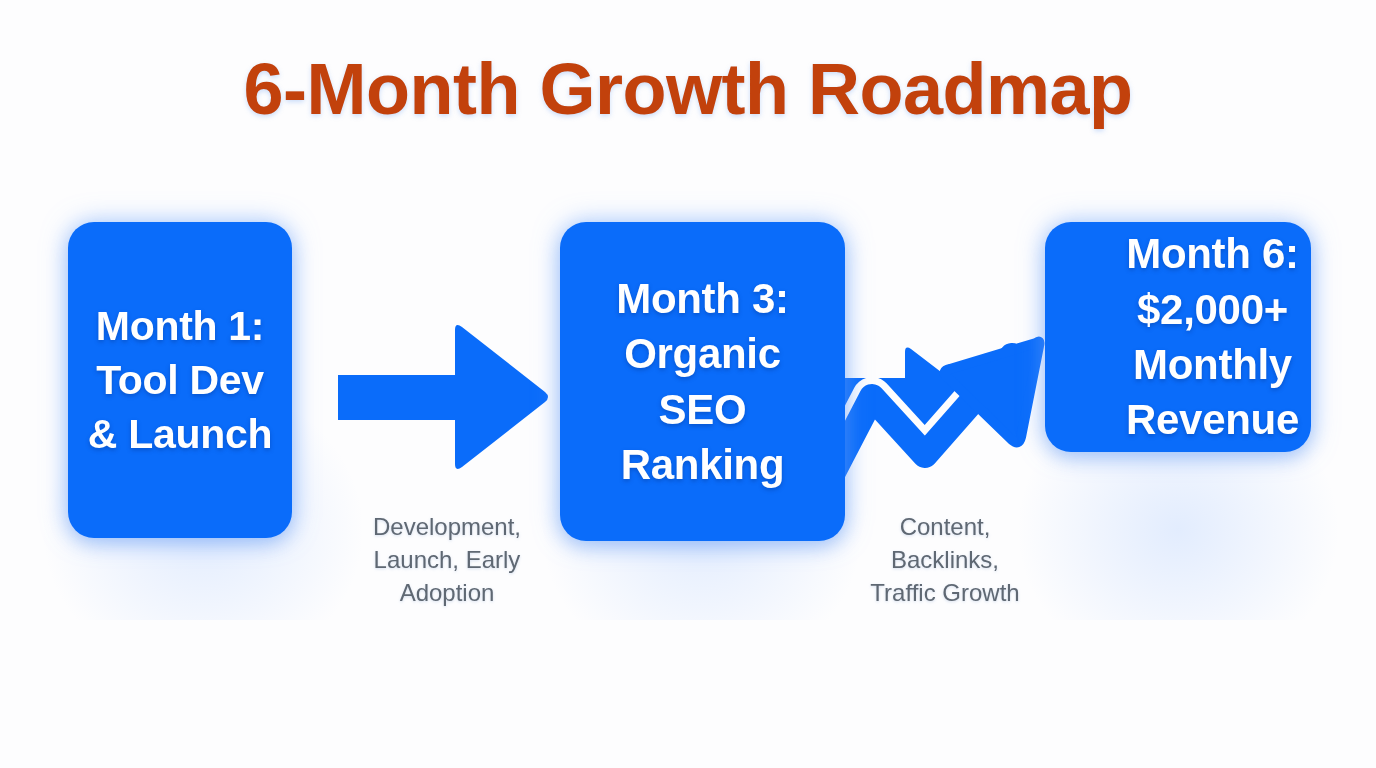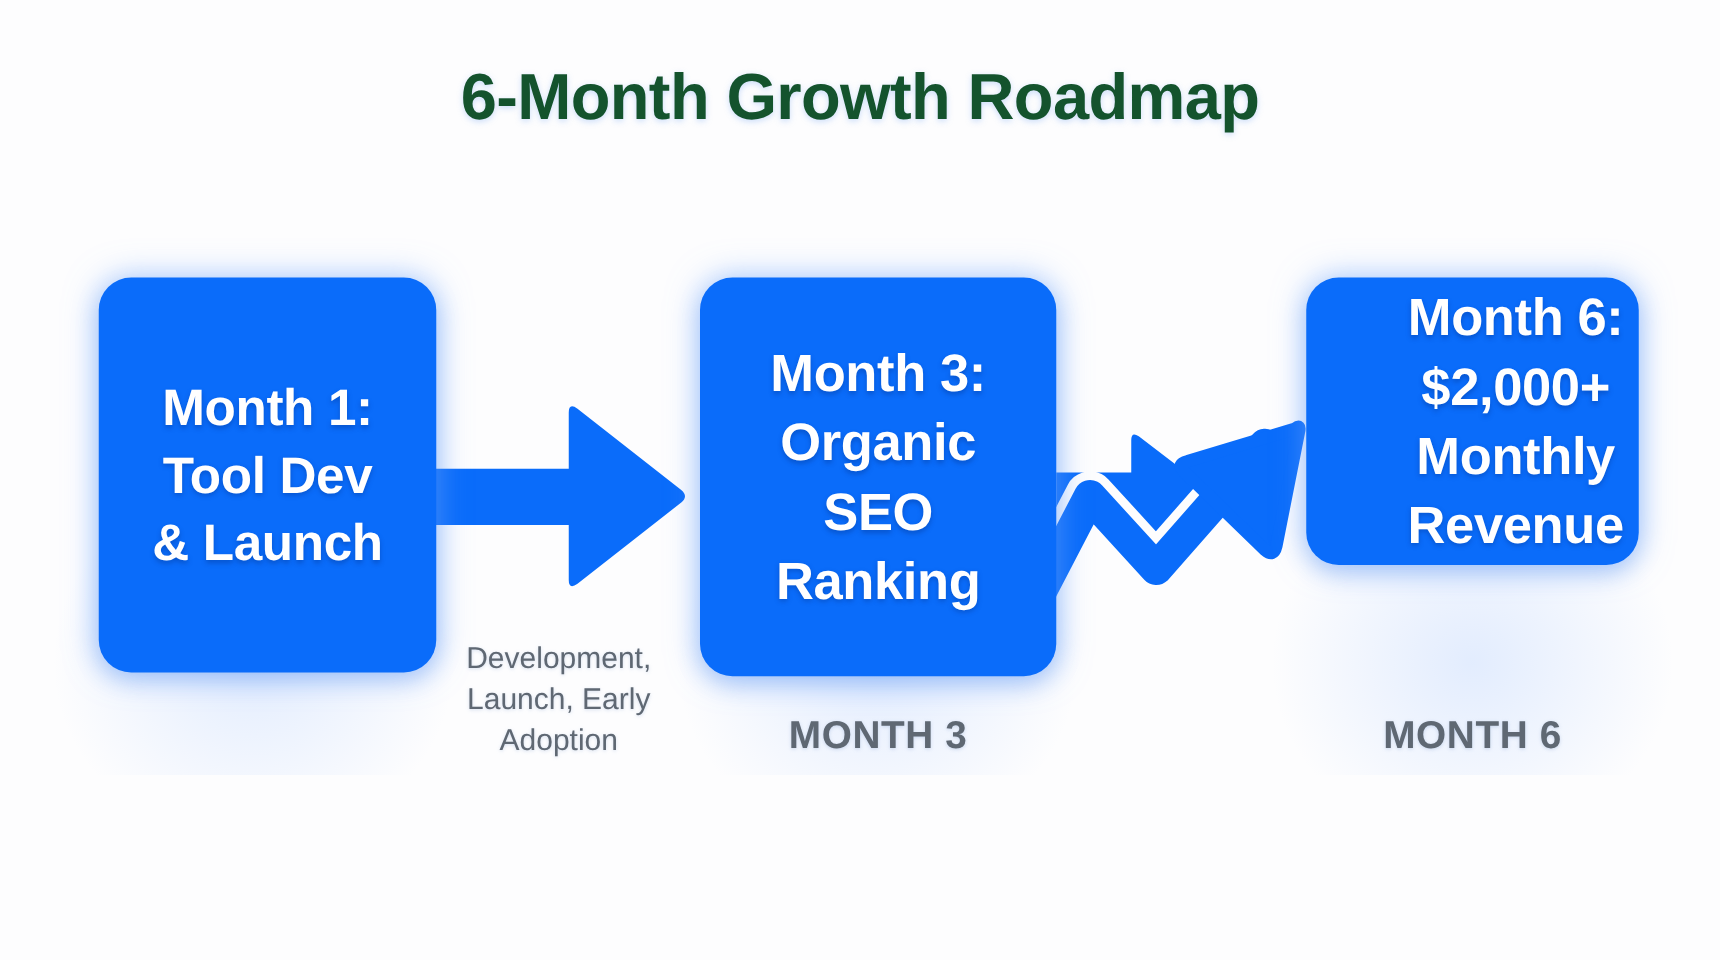--- a/index.html
+++ b/index.html
@@ -25,22 +25,22 @@
       radial-gradient(ellipse 230px 210px at 702px 380px, rgba(120,170,255,0.20), rgba(255,255,255,0) 70%),
       radial-gradient(ellipse 230px 210px at 1178px 380px, rgba(120,170,255,0.20), rgba(255,255,255,0) 70%);
     pointer-events: none;
   }
 
   .page-title {
     position: absolute;
     left: 0; top: 48px;
     width: 1376px;
     text-align: center;
-    color: #14532d;
-    font-size: 52px;
+    color: #c2410c;
+    font-size: 72px;
     font-weight: bold;
     letter-spacing: -0.5px;
     text-shadow: 0 2px 5px rgba(110,160,240,0.35);
   }
 
   .stage {
     position: absolute;
     left: 0; top: 0;
     width: 1376px; height: 768px;
   }
@@ -61,21 +61,21 @@
     color: #ffffff;
     font-size: 41px;
     font-weight: bold;
     line-height: 1.32;
     text-align: center;
     letter-spacing: -0.3px;
     text-shadow: 0 2px 4px rgba(0,40,120,0.35);
     white-space: pre-line;
   }
 
-  #card-1 { left: 68px;   top: 222px; width: 270px; height: 316px; margin-left: 11px; }
+  #card-1 { left: 68px;   top: 222px; width: 224px; height: 316px; }
   #card-2 { left: 560px;  top: 222px; width: 285px; height: 319px; }
   #card-3 { left: 1045px; top: 222px; width: 266px; height: 230px; justify-content: flex-end; }
 
   #card-2 .card-text, #card-3 .card-text { font-size: 42px; }
 
   
   .month-label {
     position: absolute;
     color: #5f6873;
     font-size: 31px;
@@ -179,20 +179,21 @@
 Ranking</div>
   </div>
 
   <div class="card" id="card-3">
     <div class="card-text">Month 6:
 $2,000+
 Monthly
 Revenue</div>
   </div>
 
-  <div class="month-label" id="month-label-2">MONTH 3</div>
-  <div class="month-label" id="month-label-3">MONTH 6</div>
 
   <div class="connector-caption" id="caption-1">Development,
 Launch, Early
 Adoption</div>
+  <div class="connector-caption" id="caption-2">Content,
+Backlinks,
+Traffic Growth</div>
 
 </div>
 
 </body></html>

